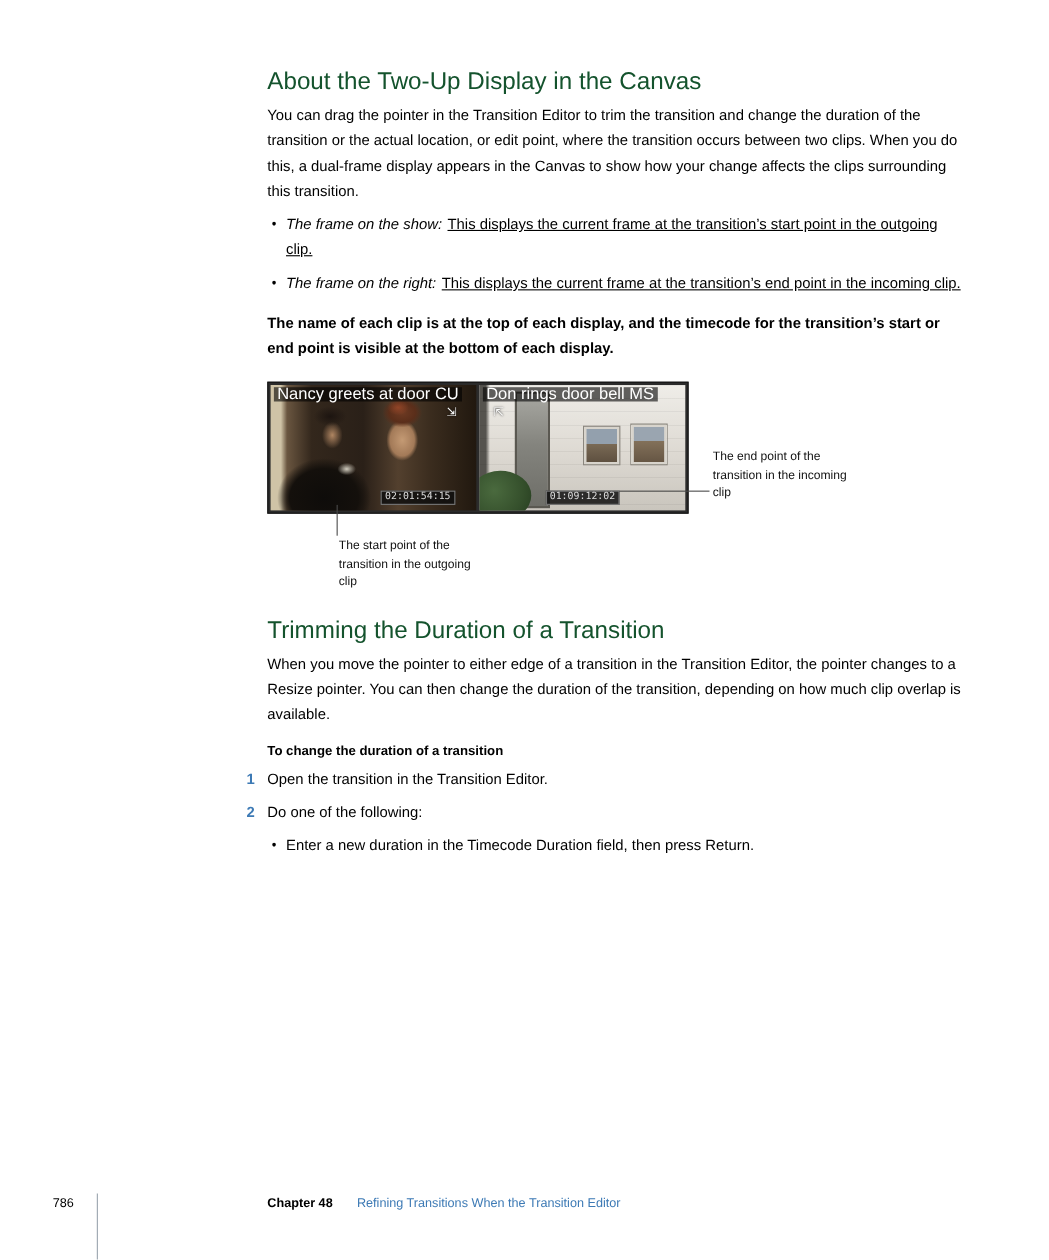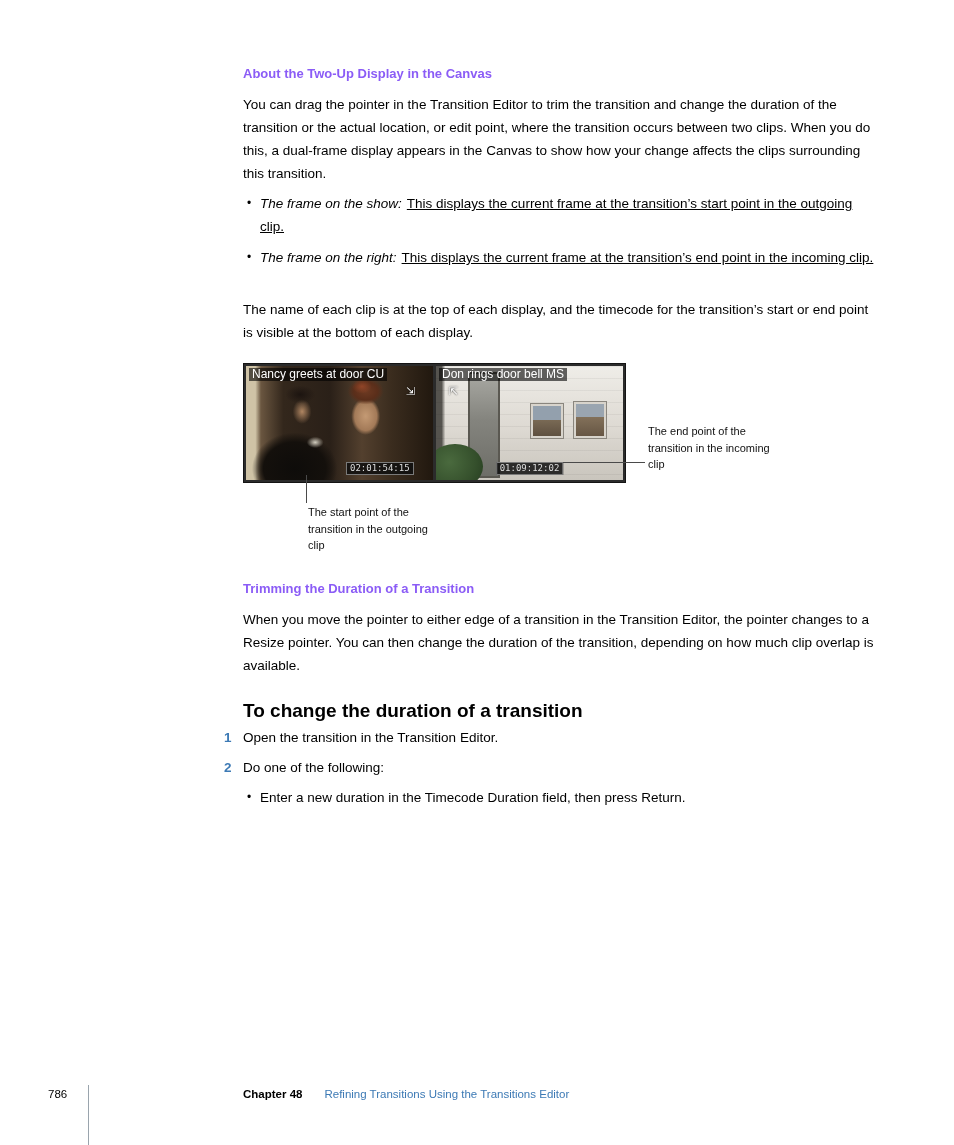--- a/index.html
+++ b/index.html
@@ -8,37 +8,37 @@
     background:#ffffff;
     font-family:"Liberation Sans","DejaVu Sans",sans-serif;
     color:#000;
     position:relative;
     overflow:hidden;
   }
 
   .content { position:absolute; left:243px; top:64px; width:632px; }
 
   .section-heading {
-    color:#8b5cf6;
-    font-size:13px;
-    font-weight:bold;
+    color:#14532d;
+    font-size:22px;
+    font-weight:normal;
     line-height:20px;
     margin-bottom:9px;
   }
   .mt-section { margin-top:16px; }
 
   .body-text { font-size:13.5px; line-height:23px; }
 
   .bullets { margin-top:7px; }
   .bullet-item { position:relative; padding-left:17px; font-size:13.5px; line-height:23px; margin-bottom:8px; }
   .bullet-marker { position:absolute; left:4px; top:0; font-size:12px; }
   .lead-in { font-style:italic; }
   .after-lead { margin-left:5px;text-decoration:underline; }
 
-  .para2 { margin-top:29px; }
+  .para2 { margin-top:13px;font-weight:bold; }
 
   
   .figure-wrap { position:relative; margin-top:19px; height:200px; }
 
   .two-up {
     position:absolute; left:0; top:0;
     width:383px; height:120px;
     background:#2b2b2b;
     border:1px solid #141414;
     padding:2px;
@@ -75,21 +75,21 @@
   .rp-win-2 { left:74%; top:32%; width:17%; height:31%;
     background:linear-gradient(180deg,#9aa5b0 0 40%, #83715a 40%, #665644 100%); }
   .rp-bush {
     position:absolute; left:-5%; top:68%; width:30%; height:40%;
     background:radial-gradient(circle at 40% 40%, #4a6a3e 0%, #35502c 60%, #243a1e 100%);
     border-radius:50%;
   }
 
   .clip-name {
     position:absolute; top:2px; left:3px;
-    font-size:12px; line-height:11px; color:#fff;
+    font-size:15px; line-height:11px; color:#fff;
     background:rgba(0,0,0,0.6);
     padding:1px 3px; white-space:nowrap;
   }
   .frame-icon {
     position:absolute; top:19px;
     width:13px; height:13px;
     color:#fff; font-size:11px; line-height:13px; text-align:center;
     text-shadow:0 0 2px #000;
   }
   .icon-outgoing { right:16px; }
@@ -106,21 +106,21 @@
   .tc-left { left:64px;margin-left:36px; }
   .tc-right { left:50%; transform:translateX(-50%);text-align:center; }
 
   .callout-line-h { position:absolute; left:320px; top:99px; width:82px; height:1px; background:#4a4a4a; }
   .callout-line-v { position:absolute; left:63px; top:112px; width:1px; height:28px; background:#4a4a4a; }
   .callout-text { position:absolute; font-size:11px; line-height:16.5px; color:#111; }
   .callout-right { left:405px; top:60px; width:122px; }
   .callout-left { left:65px; top:141px; width:124px; }
 
   
-  .task-heading { font-size:19px; font-weight:bold; line-height:20px; margin-top:24px; margin-bottom:5px; }
+  .task-heading { font-size:12px; font-weight:bold; line-height:20px; margin-top:11px; margin-bottom:5px; }
   .steps { margin-top:4px; }
   .step { position:relative; font-size:13.5px; line-height:23px; margin-bottom:7px; }
   .step-num { position:absolute; left:-19px; font-weight:bold; color:#3D7AB5; }
   .step-bullet { margin-top:6px; margin-bottom:0; }
 
   
   .page-number { position:absolute; left:48px; top:1088px; font-size:11.5px; }
   .footer-rule { position:absolute; left:88px; top:1085px; width:1px; height:60px; background:#9aa4ad; }
   .footer { position:absolute; left:243px; top:1088px; font-size:11.5px; }
   .footer .chapter { font-weight:bold; margin-right:22px; }
@@ -190,14 +190,14 @@
       <span class="bullet-marker">•</span>
       <span>Enter a new duration in the Timecode Duration field, then press Return.</span>
     </div>
   </div>
 
 </div>
 
 <div class="page-number">786</div>
 <div class="footer-rule"></div>
 <div class="footer">
-  <span class="chapter">Chapter 48</span><span class="chapter-title">Refining Transitions Using the Transitions Editor</span>
+  <span class="chapter">Chapter 48</span><span class="chapter-title">Refining Transitions When the Transition Editor</span>
 </div>
 
 </body></html>

